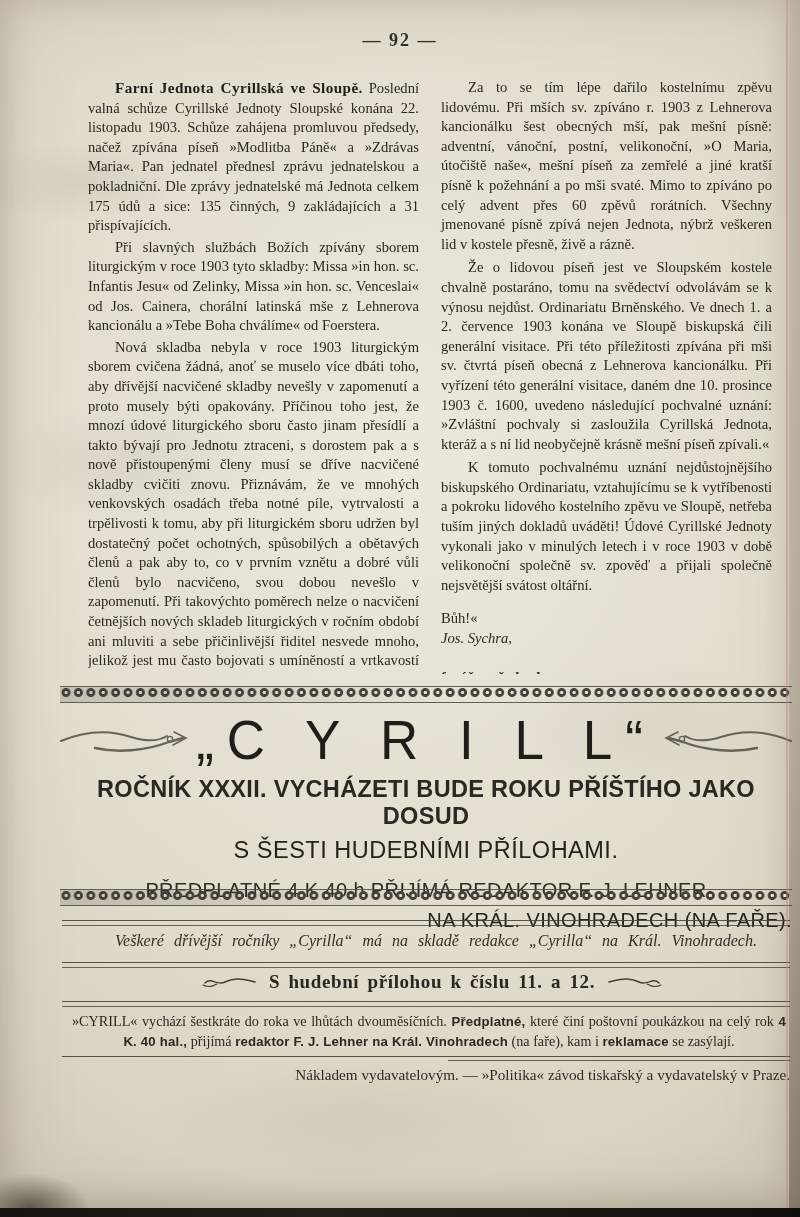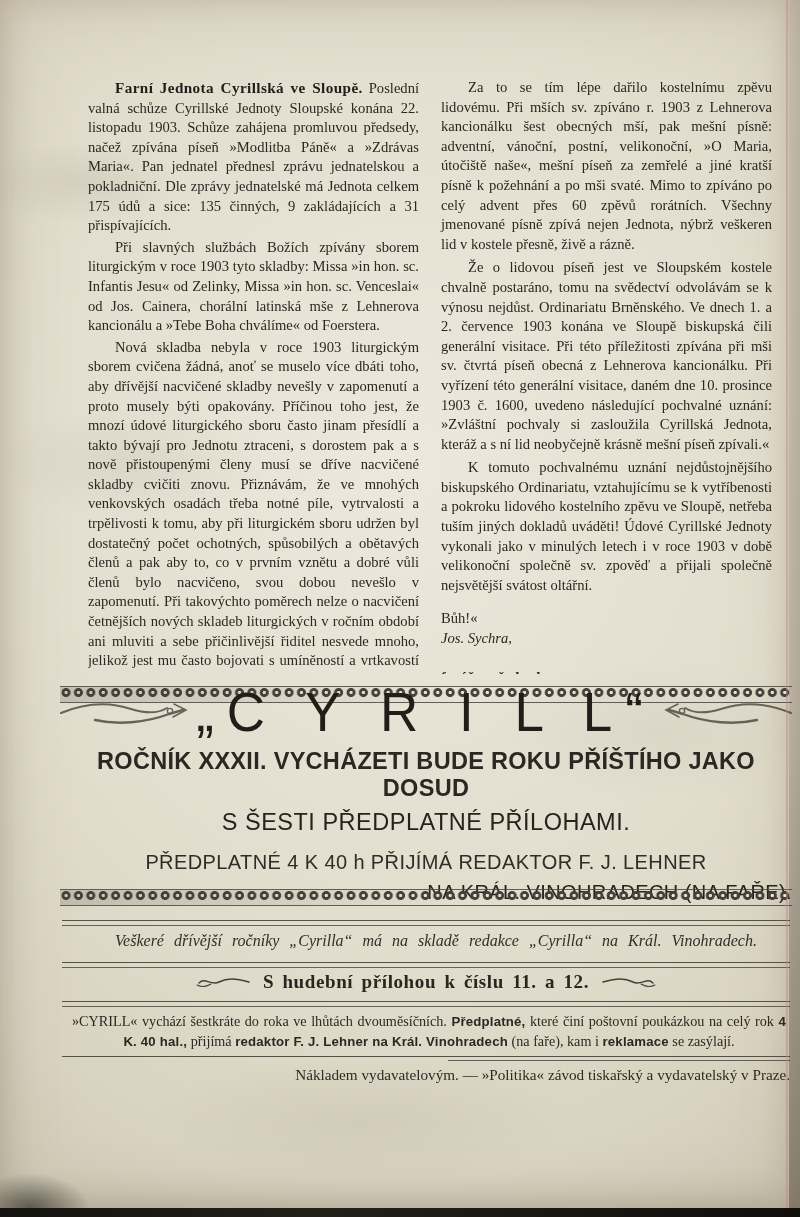--- a/index.html
+++ b/index.html
@@ -57,45 +57,46 @@
   .orn-2{top:889px;}
   
   .dr{position:absolute;left:62px;width:728px;height:4px;
     border-top:1.3px solid rgba(72,67,58,.9);border-bottom:1.2px solid rgba(72,67,58,.8);}
   .dr-1{top:920px;}
   .dr-2{top:962px;}
   .dr-3{top:1001px;}
   .footer-rule{position:absolute;left:62px;top:1056px;width:728px;height:6px;border-top:1.6px solid rgba(70,64,55,.9);}
   .footer-rule .half{position:absolute;right:0;top:2.5px;width:47%;border-top:1.2px solid rgba(70,64,55,.8);}
   
-  .masthead{position:absolute;left:60px;top:680px;width:732px;text-align:center;
+  .masthead{position:absolute;left:60px;top:708px;width:732px;text-align:center;
     font-family:"Liberation Sans","DejaVu Sans",sans-serif;color:#26231e;}
   .mast-title-row{display:flex;align-items:center;justify-content:center;gap:6px;height:62px;}
   .mast-title{font-size:53px;font-weight:400;letter-spacing:13px;color:#211e19;white-space:nowrap;
     transform:scaleY(1.04);}
   .flourish{flex:0 0 auto;opacity:.8;}
   .mast-line1{margin-top:6px;font-size:23.5px;letter-spacing:.3px;color:#2b2722;font-weight:bold;}
   .mast-line2{margin-top:7px;font-size:23.5px;letter-spacing:.5px;}
   .mast-line3{margin-top:15px;font-size:20px;letter-spacing:.4px;color:#302c26;}
   .mast-line4{margin-top:7px;font-size:20px;letter-spacing:.4px;text-align:right;}
   
   .stockline{position:absolute;left:72px;top:932px;width:728px;text-align:center;
     font-style:italic;font-size:16px;word-spacing:6px;color:#332e27;}
-  .supplement{position:absolute;left:62px;top:971px;width:728px;display:flex;align-items:center;justify-content:center;gap:10px;}
+  .supplement{position:absolute;left:68px;top:971px;width:728px;display:flex;align-items:center;justify-content:center;gap:10px;}
   .supplement .txt{font-size:19px;font-weight:bold;letter-spacing:.6px;word-spacing:3px;color:#2a2620;}
   .fineprint{position:absolute;left:72px;top:1012px;width:714px;
     font-size:14.2px;line-height:18.6px;text-align:justify;text-align-last:center;color:#2d2822;}
   .fineprint .b{font-family:"Liberation Sans","DejaVu Sans",sans-serif;font-size:13.2px;letter-spacing:.2px;}
   .imprint{position:absolute;left:62px;top:1066px;width:728px;text-align:right;font-size:15.2px;color:#2f2a24;}
 </style>
 </head>
 <body>
 
 <div class="page">
 
+  <div class="pagenum">— 92 —</div>
 
   <div class="columns">
     <div class="col">
       <p class="lead"><span class="b">Farní Jednota Cyrillská ve Sloupě.</span><span> Poslední valná schůze Cyrillské Jednoty Sloupské konána 22. listopadu 1903. Schůze zahájena promluvou předsedy, načež zpívána píseň »Modlitba Páně« a »Zdrávas Maria«. Pan jednatel přednesl zprávu jednatelskou a pokladniční. Dle zprávy jednatelské má Jednota celkem 175 údů a sice: 135 činných, 9 zakládajících a 31 přispívajících.</span></p>
       <p><span>Při slavných službách Božích zpívány sborem liturgickým v roce 1903 tyto skladby: Missa »in hon. sc. Infantis Jesu« od Zelinky, Missa »in hon. sc. Venceslai« od Jos. Cainera, chorální latinská mše z Lehnerova kancionálu a »Tebe Boha chválíme« od Foerstera.</span></p>
       <p><span>Nová skladba nebyla v roce 1903 liturgickým sborem cvičena žádná, anoť se muselo více dbáti toho, aby dřívější nacvičené skladby nevešly v zapomenutí a proto musely býti opakovány. Příčinou toho jest, že mnozí údové liturgického sboru často jinam přesídlí a takto bývají pro Jednotu ztraceni, s dorostem pak a s nově přistoupenými členy musí se dříve nacvičené skladby cvičiti znovu. Přiznávám, že ve mnohých venkovských osadách třeba notné píle, vytrvalosti a trpělivosti k tomu, aby při liturgickém sboru udržen byl dostatečný počet ochotných, spůsobilých a obětavých členů a pak aby to, co v prvním vznětu a dobré vůli členů bylo nacvičeno, svou dobou nevešlo v zapomenutí. Při takovýchto poměrech nelze o nacvičení četnějších nových skladeb liturgických v ročním období ani mluviti a sebe přičinlivější řiditel nesvede mnoho, jelikož jest mu často bojovati s umíněností a vrtkavostí těch kterých členů.</span></p>
     </div>
     <div class="col">
       <p><span>Za to se tím lépe dařilo kostelnímu zpěvu lidovému. Při mších sv. zpíváno r. 1903 z Lehnerova kancionálku šest obecných mší, pak mešní písně: adventní, vánoční, postní, velikonoční, »O Maria, útočiště naše«, mešní píseň za zemřelé a jiné kratší písně k požehnání a po mši svaté. Mimo to zpíváno po celý advent přes 60 zpěvů rorátních. Všechny jmenované písně zpívá nejen Jednota, nýbrž veškeren lid v kostele přesně, živě a rázně.</span></p>
       <p class="sp"><span>Že o lidovou píseň jest ve Sloupském kostele chvalně postaráno, tomu na svědectví odvolávám se k výnosu nejdůst. Ordinariatu Brněnského. Ve dnech 1. a 2. července 1903 konána ve Sloupě biskupská čili generální visitace. Při této příležitosti zpívána při mši sv. čtvrtá píseň obecná z Lehnerova kancionálku. Při vyřízení této generální visitace, daném dne 10. prosince 1903 č. 1600, uvedeno následující pochvalné uznání: »Zvláštní pochvaly si zasloužila Cyrillská Jednota, kteráž a s ní lid neobyčejně krásně mešní píseň zpívali.«</span></p>
@@ -127,21 +128,21 @@
       <svg class="flourish" width="135" height="44" viewBox="0 0 135 44">
         <g fill="none" stroke="#4a453d" stroke-width="2" stroke-linecap="round" transform="scale(-1,1) translate(-135,0)">
           <path d="M6 24 C 30 14, 52 12, 76 20 C 92 25, 104 24, 112 19"></path>
           <path d="M40 31 C 62 36, 90 34, 114 25 L 128 21" stroke-width="2.4"></path>
           <path d="M118 28 L 131 21 L 119 15" stroke-width="1.6"></path>
         </g>
         <circle cx="20" cy="22" r="2.6" fill="none" stroke="#4a453d" stroke-width="1.4"></circle>
       </svg>
     </div>
     <div class="mast-line1">ROČNÍK XXXII. VYCHÁZETI BUDE ROKU PŘÍŠTÍHO JAKO DOSUD</div>
-    <div class="mast-line2">S ŠESTI PŘEDPLATNÉ PŘÍLOHAMI.</div>
+    <div class="mast-line2">S ŠESTI HUDEBNÍMI PŘÍLOHAMI.</div>
     <div class="mast-line3">PŘEDPLATNÉ 4 K 40 h PŘIJÍMÁ REDAKTOR F. J. LEHNER</div>
     <div class="mast-line4">NA KRÁL. VINOHRADECH (NA FAŘE).</div>
   </div>
 
   <div class="orn orn-2"></div>
 
   <div class="dr dr-1"></div>
 
   <div class="stockline">Veškeré dřívější ročníky „Cyrilla“ má na skladě redakce „Cyrilla“ na Král. Vinohradech.</div>
 

